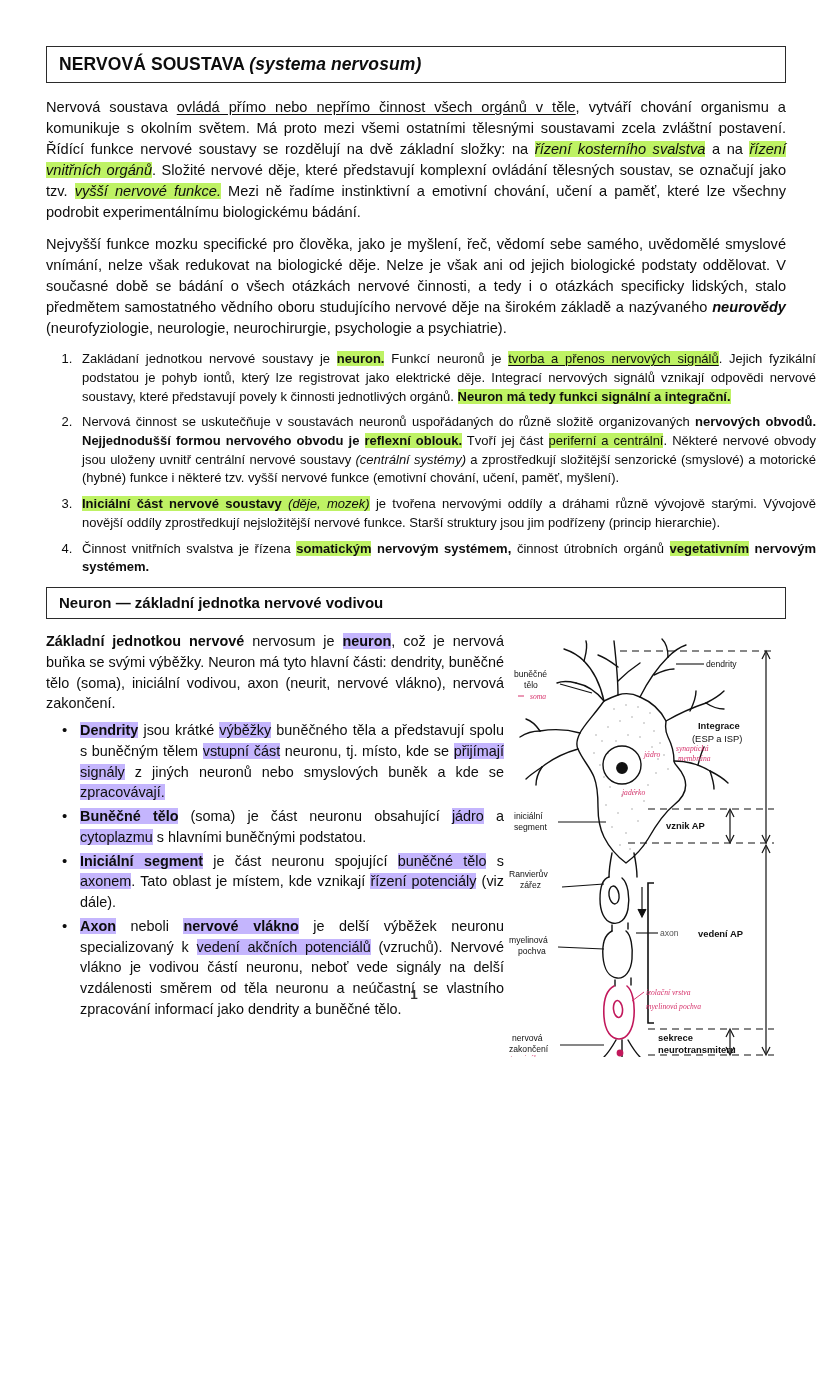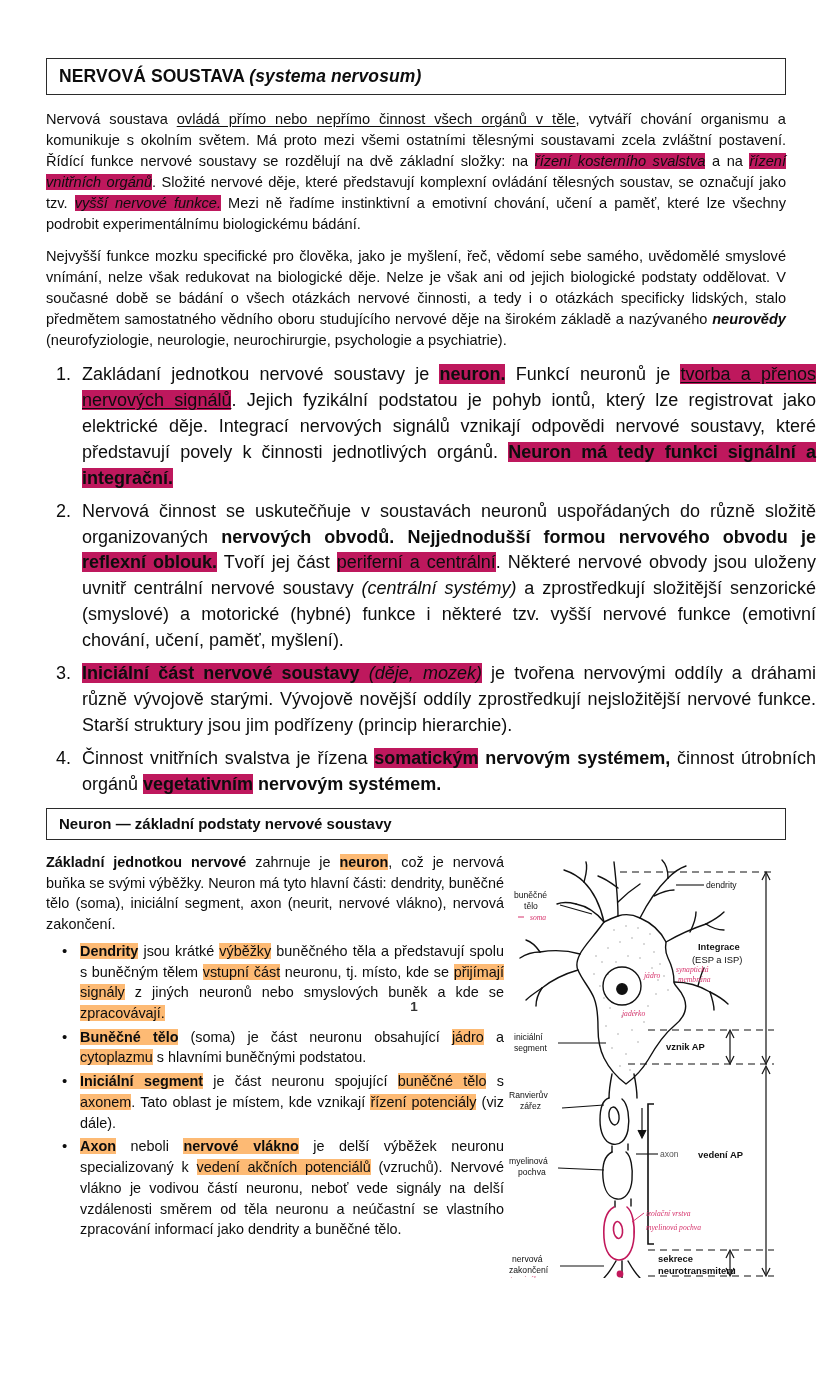--- a/index.html
+++ b/index.html
@@ -11,21 +11,21 @@
   body {
     width: 828px;
     height: 1378px;
     position: relative;
     font-family: "Liberation Sans", sans-serif;
     color: #0d0d0d;
     overflow: hidden;
   }
   .page {
     position: absolute;
-    left: 0; top: 12px;
+    left: 0; top: 0;
     width: 828px;
     height: 1032px;
     box-sizing: border-box;
     padding: 46px 42px 0 46px;
   }
 
   
   .title-box {
     border: 1.6px solid #2b2b2b;
     box-sizing: border-box;
@@ -65,38 +65,38 @@
     hyphens: manual;
   }
   p.body.tight { margin-bottom: 9px; }
 
   ol.principles {
     margin: 0;
     padding-left: 30px;
     width: 740px;
   }
   ol.principles > li {
-    font-size: 18px;
+    font-size: 13px;
     line-height: 1.44;
     text-align: justify;
     margin-bottom: 7px;
     padding-left: 6px;
   }
 
   b, strong { font-weight: bold; }
   i, em { font-style: italic; }
 
   
   .hl-blue {
-    background: #be185d;
+    background: #bef264;
     box-decoration-break: clone;
     -webkit-box-decoration-break: clone;
   }
   .hl-yellow {
-    background: #fdba74;
+    background: #c4b5fd;
     box-decoration-break: clone;
     -webkit-box-decoration-break: clone;
   }
   .ul { text-decoration: underline; text-underline-offset: 2px; }
 
   
   .neuron-wrap {
     position: relative;
     width: 740px;
   }
@@ -169,27 +169,27 @@
     <li><span>Zakládaní jednotkou nervové soustavy je </span><b class="hl-blue">neuron.</b><span> Funkcí neuronů je </span><span class="hl-blue ul">tvorba a přenos nervových signálů</span><span>. Jejich fyzikální podstatou je pohyb iontů, který lze registrovat jako elektrické děje. Integrací nervových signálů vznikají odpovědi nervové soustavy, které představují povely k činnosti jednotlivých orgánů. </span><b class="hl-blue">Neuron má tedy funkci signální a integrační.</b></li>
 
     <li><span>Nervová činnost se uskutečňuje v soustavách neuronů uspořádaných do různě složitě organizovaných </span><b>nervových obvodů. Nejjednodušší formou nervového obvodu je </b><b class="hl-blue">reflexní oblouk.</b><span> Tvoří jej část </span><span class="hl-blue">periferní a centrální</span><span>. Některé nervové obvody jsou uloženy uvnitř centrální nervové soustavy </span><i>(centrální systémy)</i><span> a zprostředkují složitější senzorické (smyslové) a motorické (hybné) funkce i některé tzv. vyšší nervové funkce (emotivní chování, učení, paměť, myšlení).</span></li>
 
     <li><b class="hl-blue">Iniciální část nervové soustavy</b><i class="hl-blue"> (děje, mozek)</i><span> je tvořena nervovými oddíly a dráhami různě vývojově starými. Vývojově novější oddíly zprostředkují nejsložitější nervové funkce. Starší struktury jsou jim podřízeny (princip hierarchie).</span></li>
 
     <li><span>Činnost vnitřních svalstva je řízena </span><b class="hl-blue">somatickým</b><span> </span><b>nervovým systémem,</b><span> činnost útrobních orgánů </span><b class="hl-blue">vegetativním</b><b> nervovým systémem.</b></li>
   </ol>
 
   <div class="title-box second">
-    <div class="title-sub">Neuron — základní podstaty nervové soustavy</div>
+    <div class="title-sub">Neuron — základní jednotka nervové vodivou</div>
   </div>
 
   <div class="neuron-wrap">
 
     <div class="neuron-text">
-      <p><b>Základní jednotkou nervové</b><span> zahrnuje je </span><b class="hl-yellow">neuron</b><span>, což je nervová buňka se svými výběžky. Neuron má tyto hlavní části: dendrity, buněčné tělo (soma), iniciální segment, axon (neurit, nervové vlákno), nervová zakončení.</span></p>
+      <p><b>Základní jednotkou nervové</b><span> nervosum je </span><b class="hl-yellow">neuron</b><span>, což je nervová buňka se svými výběžky. Neuron má tyto hlavní části: dendrity, buněčné tělo (soma), iniciální vodivou, axon (neurit, nervové vlákno), nervová zakončení.</span></p>
 
       <ul class="parts">
         <li><span class="bullet">•</span><b class="hl-yellow">Dendrity</b><span> jsou krátké </span><span class="hl-yellow">výběžky</span><span> buněčného těla a představují spolu s buněčným tělem </span><span class="hl-yellow">vstupní část</span><span> neuronu, tj. místo, kde se </span><span class="hl-yellow">přijímají signály</span><span> z jiných neuronů nebo smyslových buněk a kde se </span><span class="hl-yellow">zpracovávají.</span></li>
 
         <li><span class="bullet">•</span><b class="hl-yellow">Buněčné tělo</b><span> (soma) je část neuronu obsahující </span><span class="hl-yellow">jádro</span><span> a </span><span class="hl-yellow">cytoplazmu</span><span> s hlavními buněčnými podstatou.</span></li>
 
         <li><span class="bullet">•</span><b class="hl-yellow">Iniciální segment</b><span> je část neuronu spojující </span><span class="hl-yellow">buněčné tělo</span><span> s </span><span class="hl-yellow">axonem</span><span>. Tato oblast je místem, kde vznikají </span><span class="hl-yellow">řízení potenciály</span><span> (viz dále).</span></li>
 
         <li><span class="bullet">•</span><b class="hl-yellow">Axon</b><span> neboli </span><b class="hl-yellow">nervové vlákno</b><span> je delší výběžek neuronu specializovaný k </span><span class="hl-yellow">vedení akčních potenciálů</span><span> (vzruchů). Nervové vlákno je vodivou částí neuronu, neboť vede signály na delší vzdálenosti směrem od těla neuronu a neúčastní se vlastního zpracování informací jako dendrity a buněčné tělo.</span></li>
       </ul>

